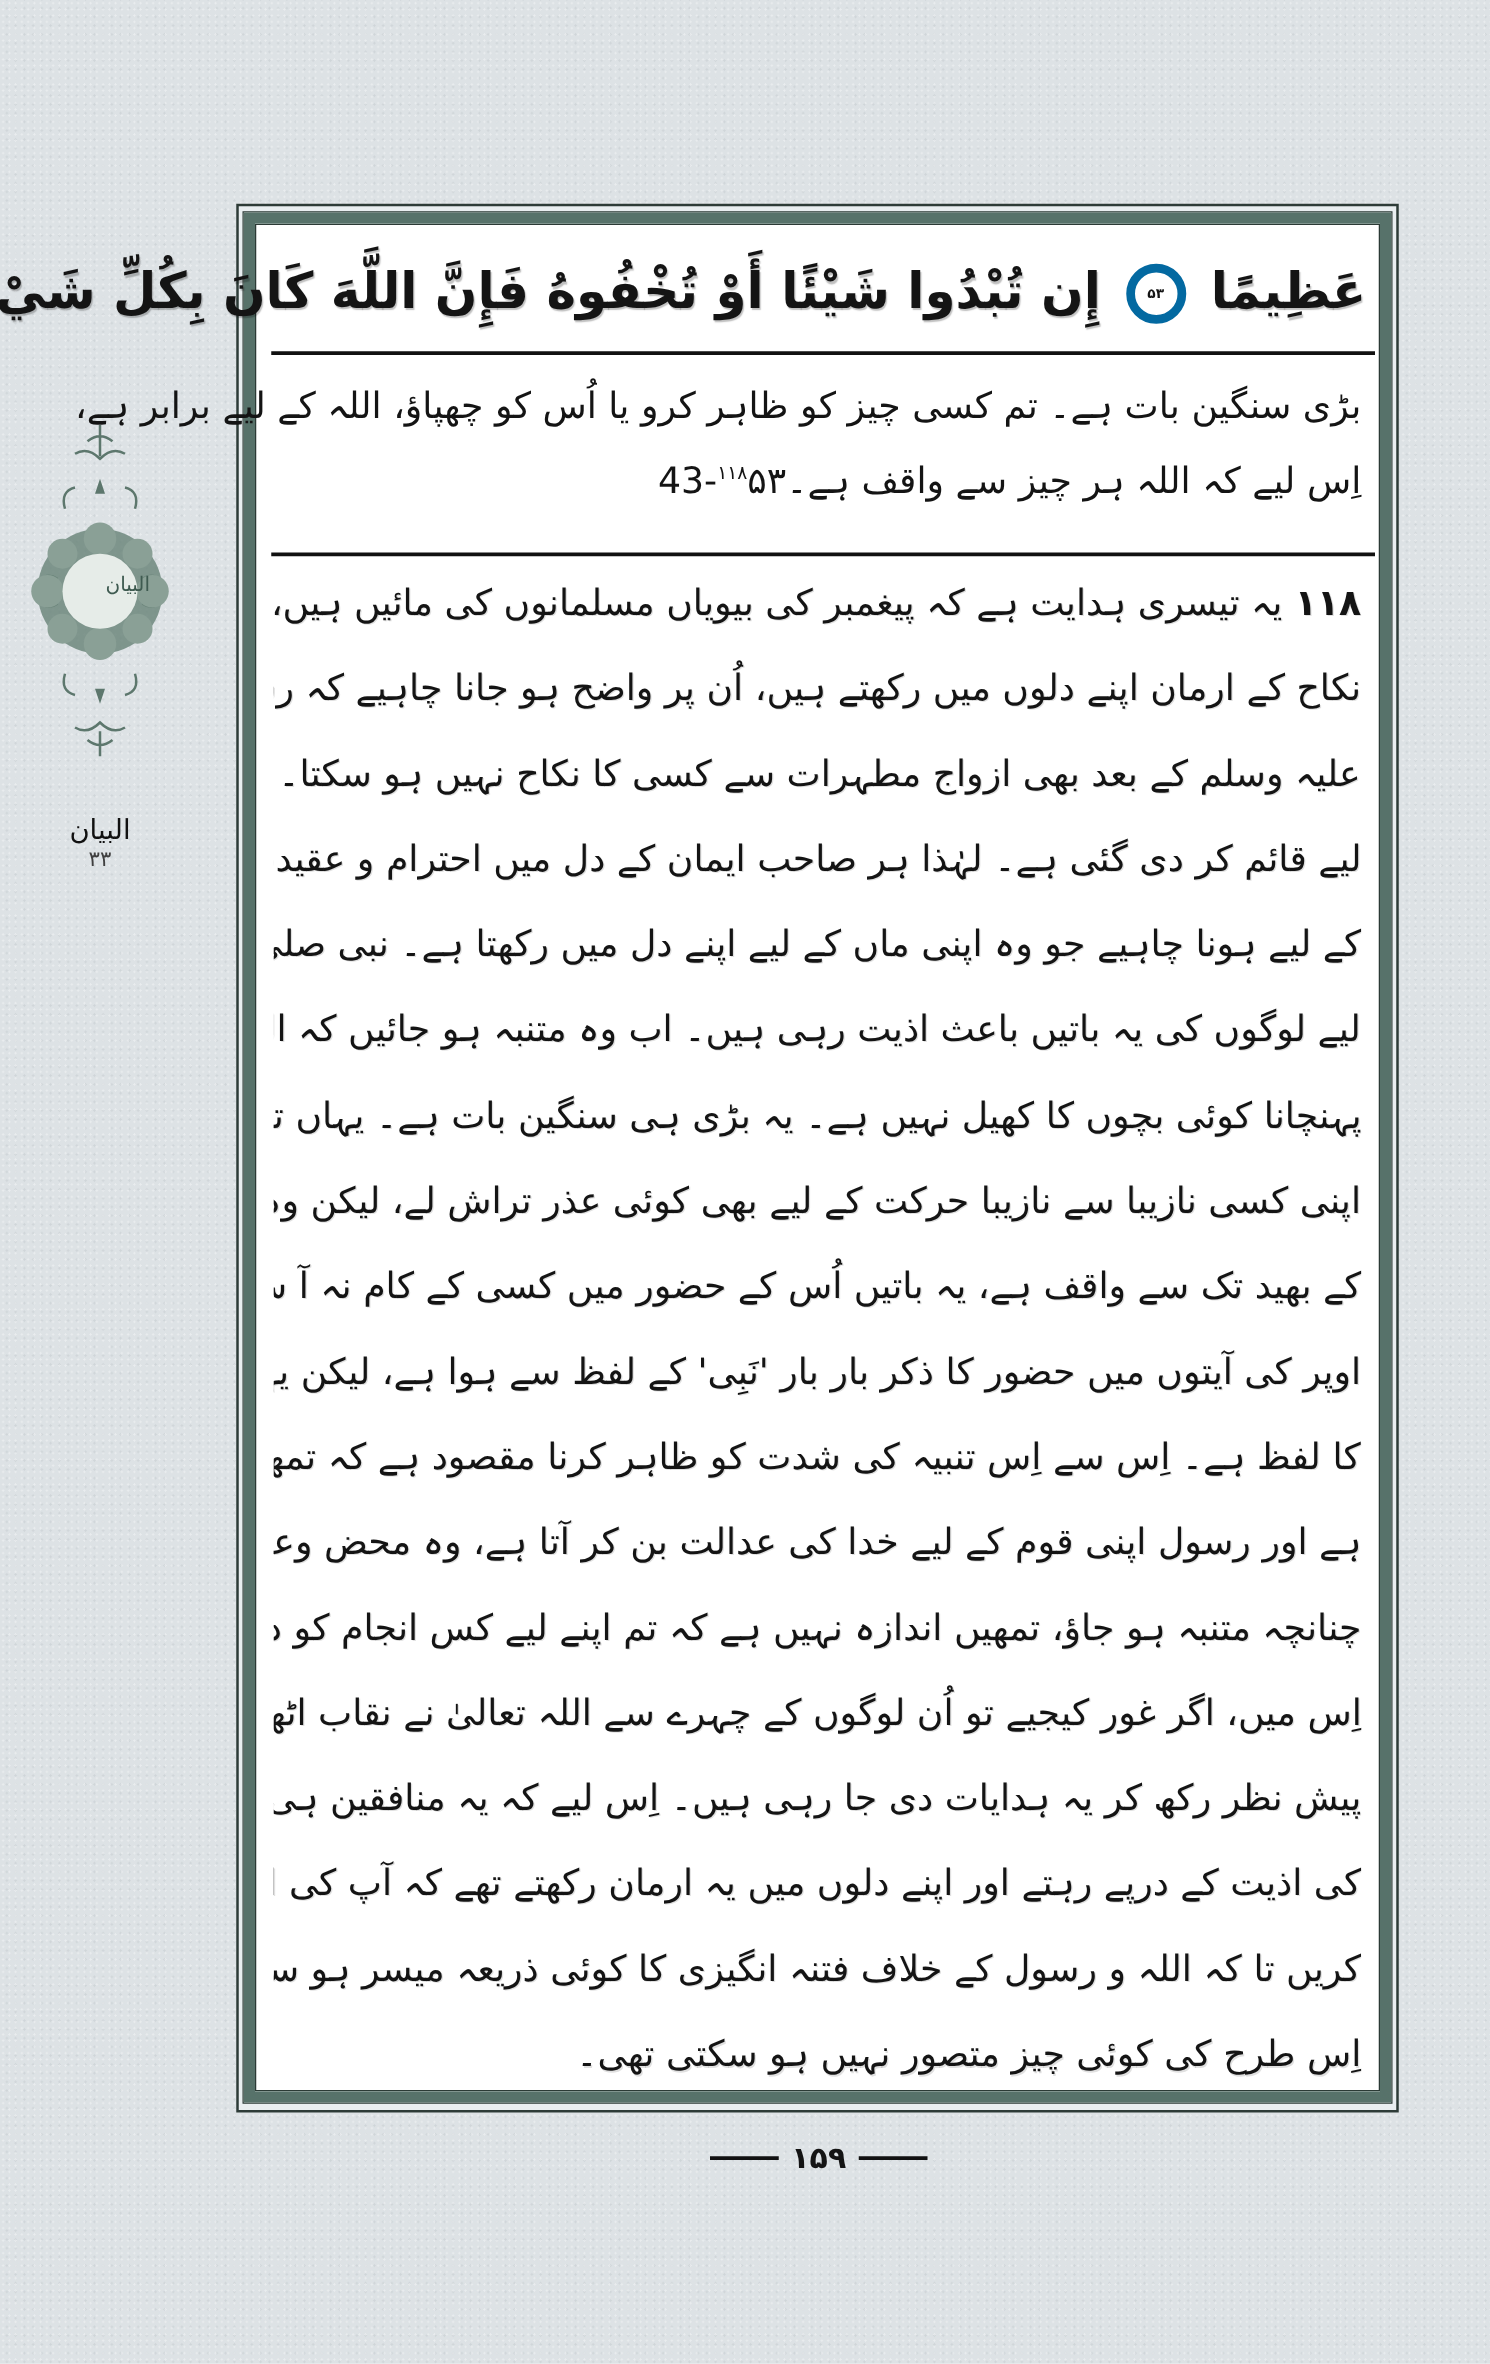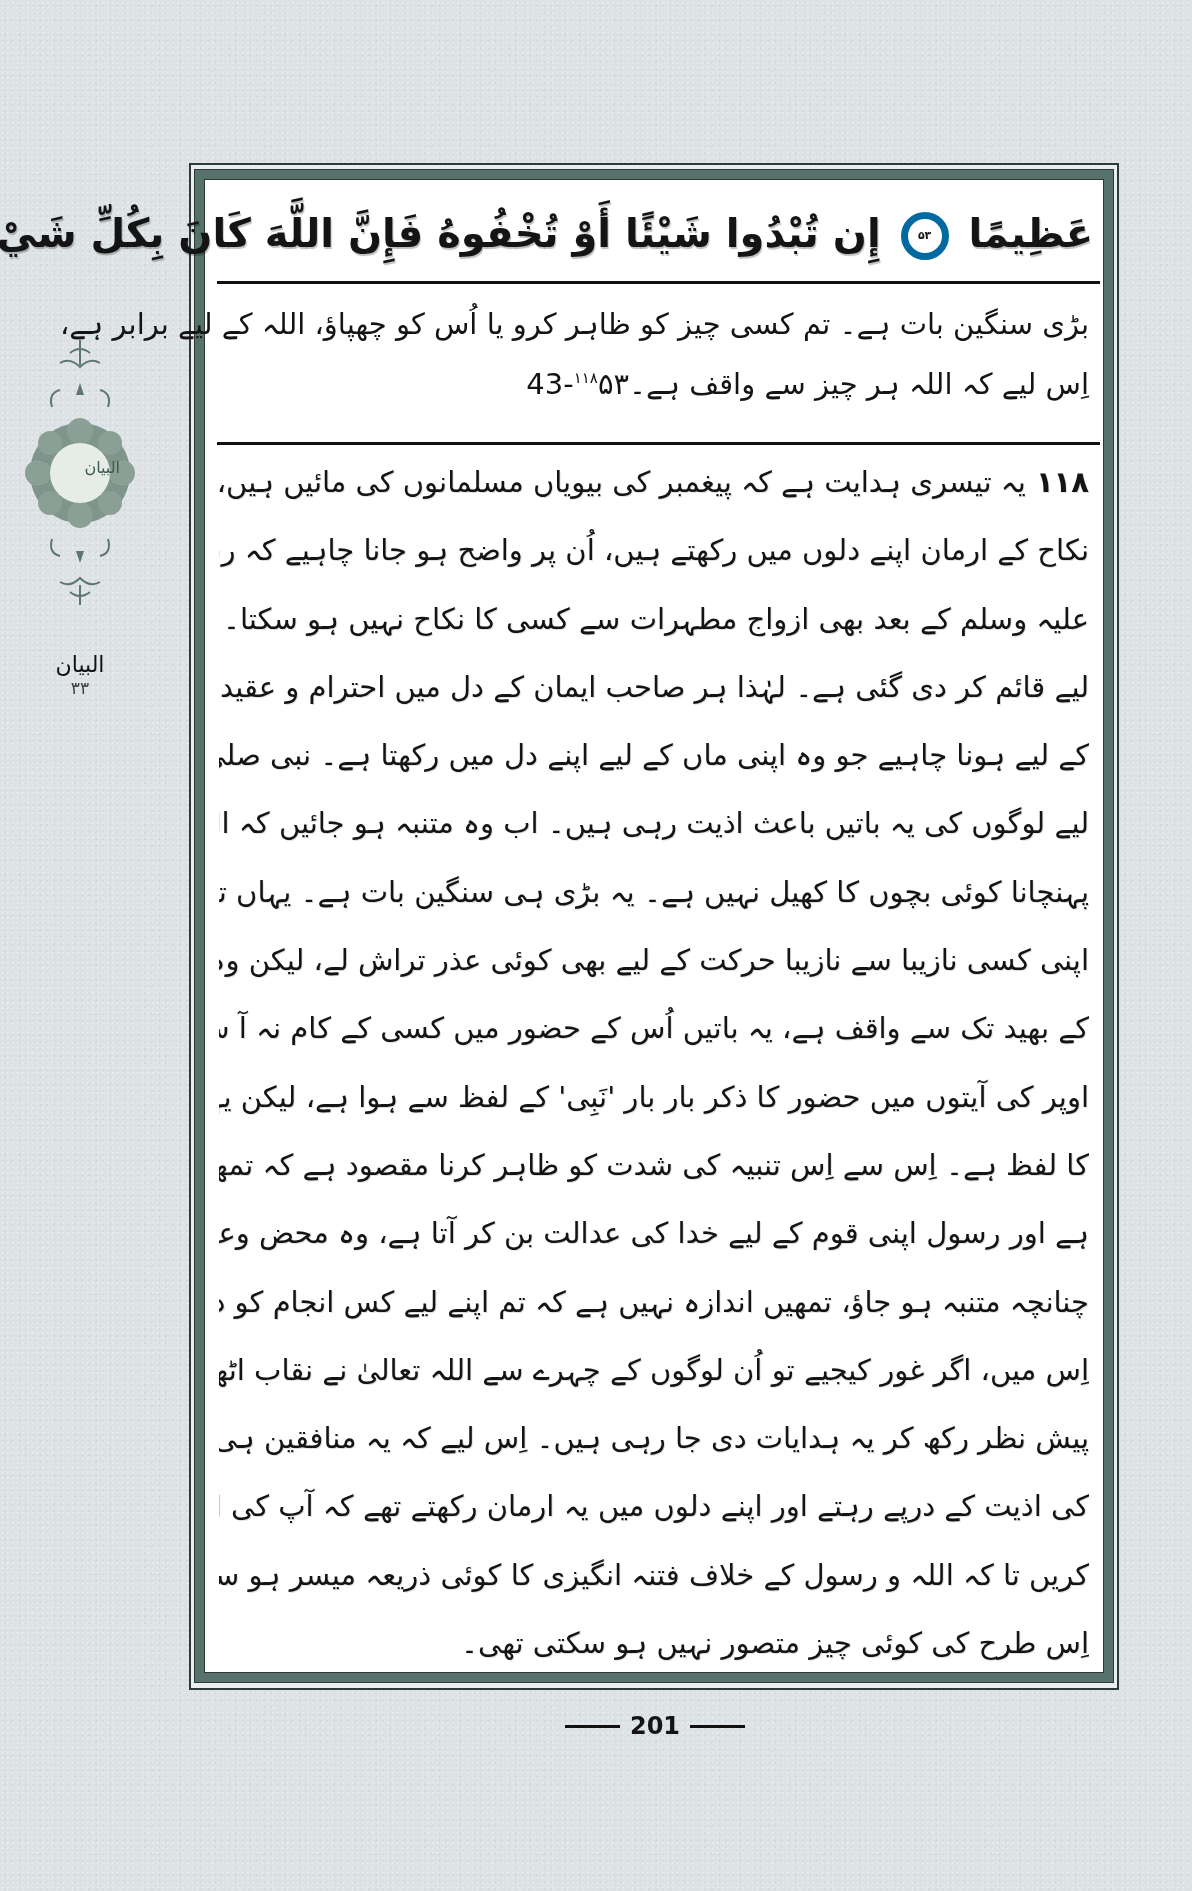--- a/index.html
+++ b/index.html
@@ -157,15 +157,15 @@
     <div class="cline">اِس میں، اگر غور کیجیے تو اُن لوگوں کے چہرے سے اللہ تعالیٰ نے نقاب اٹھا دی ہے، جن کو</div>
     <div class="cline">پیش نظر رکھ کر یہ ہدایات دی جا رہی ہیں۔ اِس لیے کہ یہ منافقین ہی تھے جو نبی صلی اللہ علیہ وسلم</div>
     <div class="cline">کی اذیت کے درپے رہتے اور اپنے دلوں میں یہ ارمان رکھتے تھے کہ آپ کی ازواج سے نکاح</div>
     <div class="cline">کریں تا کہ اللہ و رسول کے خلاف فتنہ انگیزی کا کوئی ذریعہ میسر ہو سکے، کسی سچے مسلمان سے</div>
     <div class="cline end">اِس طرح کی کوئی چیز متصور نہیں ہو سکتی تھی۔</div>
   </div>
 </div>
 
 <div class="page-number">
   <span class="dash"></span>
-  <span class="num">201</span>
+  <span class="num">۱۵۹</span>
   <span class="dash"></span>
 </div>
 
 </body></html>

